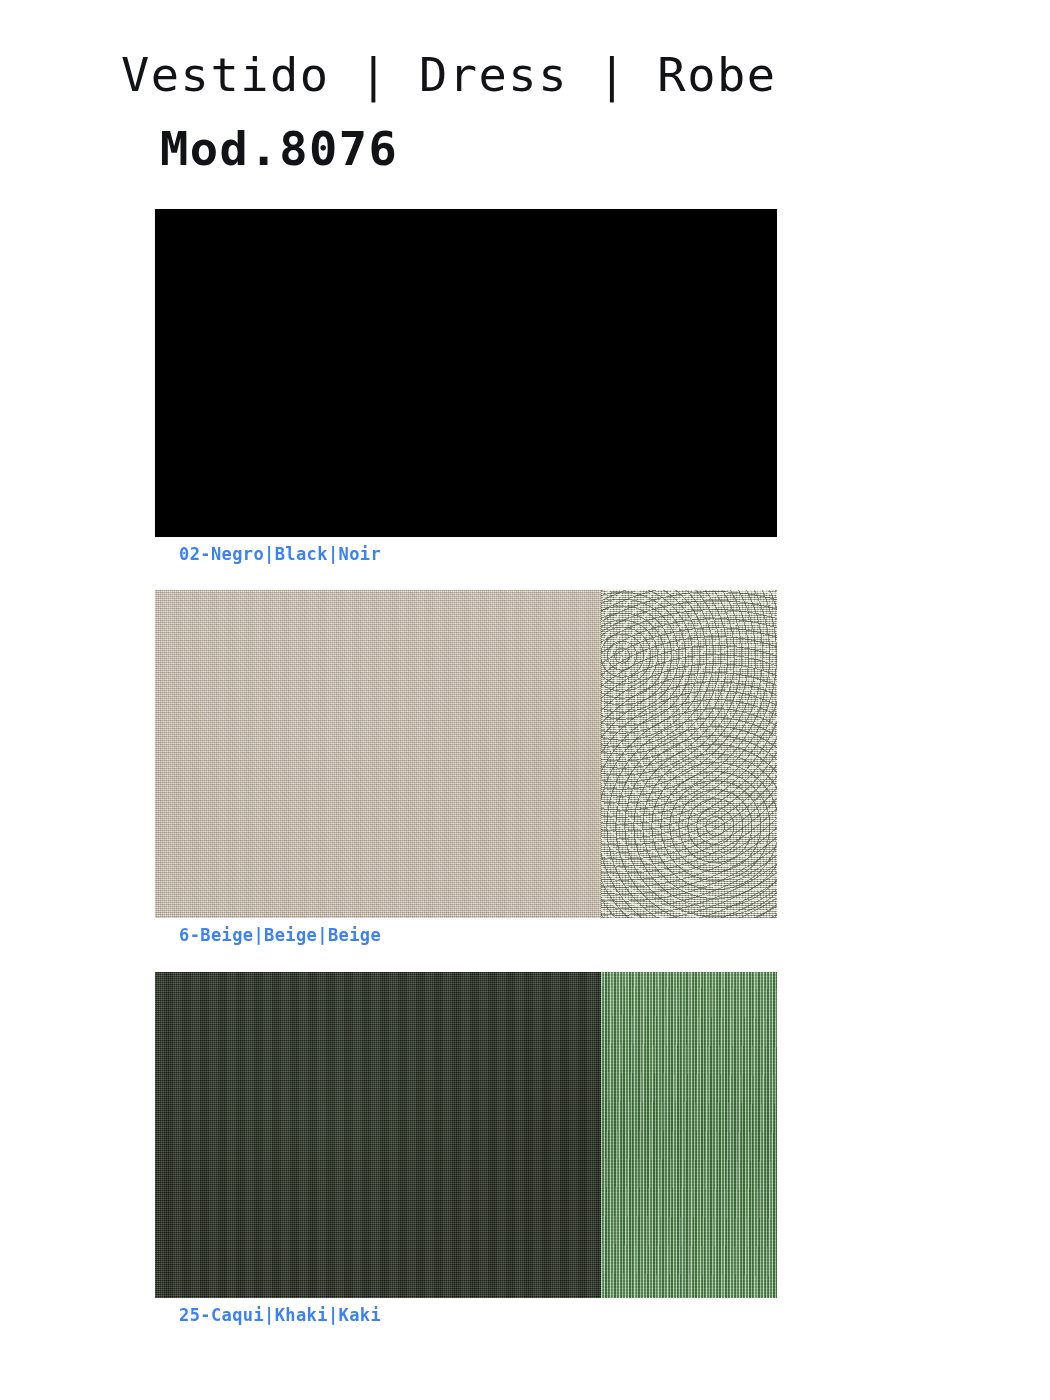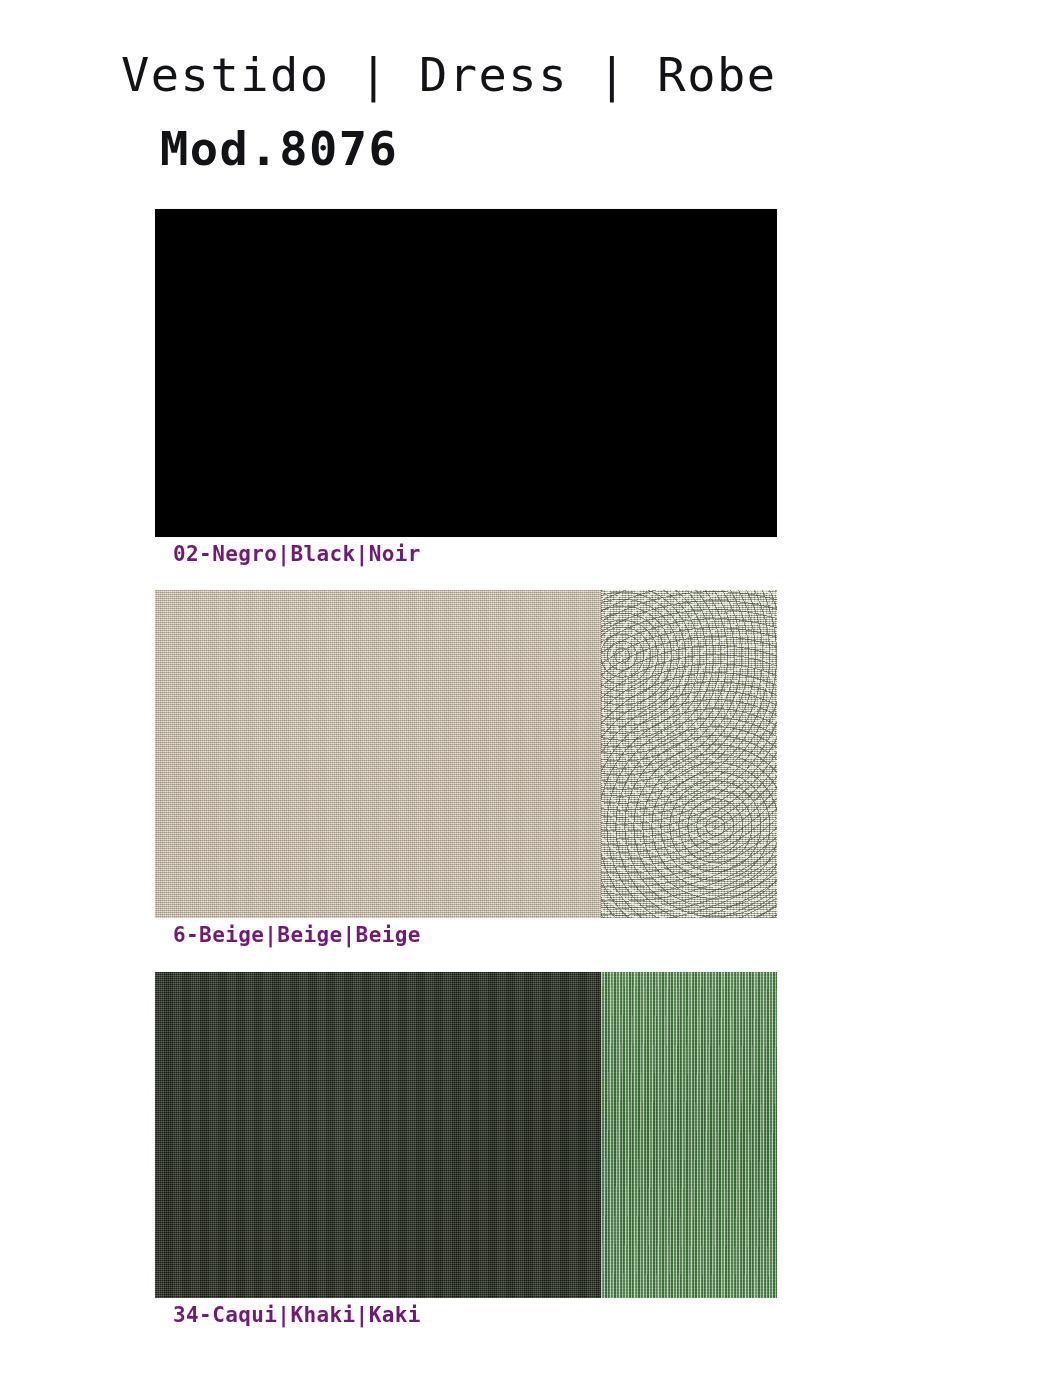--- a/index.html
+++ b/index.html
@@ -64,26 +64,26 @@
     display: flex;
     box-shadow: 0 0 0 0.5px rgba(0,0,0,0.05);
   }
   .panel {
     height: 100%;
     position: relative;
     overflow: hidden;
   }
   .swatch-caption {
     position: absolute;
-    left: 18px;
-    font-size: 21px;
+    left: 24px;
+    font-size: 17px;
     line-height: 22px;
     font-weight: 700;
     letter-spacing: 0.4px;
-    color: #701a75;
+    color: #3b82f6;
     white-space: pre;
   }
 
   
   #swatch-row-black { top: 209px; height: 328px; }
   #swatch-row-black .swatch-image { height: 328px; }
   #panel-black {
     width: 622px;
     background: #000000;
   }
@@ -219,16 +219,16 @@
       <div class="panel" id="panel-beige-speckle"></div>
     </div>
     <div class="swatch-caption" id="caption-beige">6-Beige|Beige|Beige</div>
   </div>
 
   <div class="swatch-row" id="swatch-row-khaki">
     <div class="swatch-image">
       <div class="panel" id="panel-khaki-dark"></div>
       <div class="panel" id="panel-khaki-light"></div>
     </div>
-    <div class="swatch-caption" id="caption-khaki">34-Caqui|Khaki|Kaki</div>
+    <div class="swatch-caption" id="caption-khaki">25-Caqui|Khaki|Kaki</div>
   </div>
 
 </div>
 
 </body></html>

